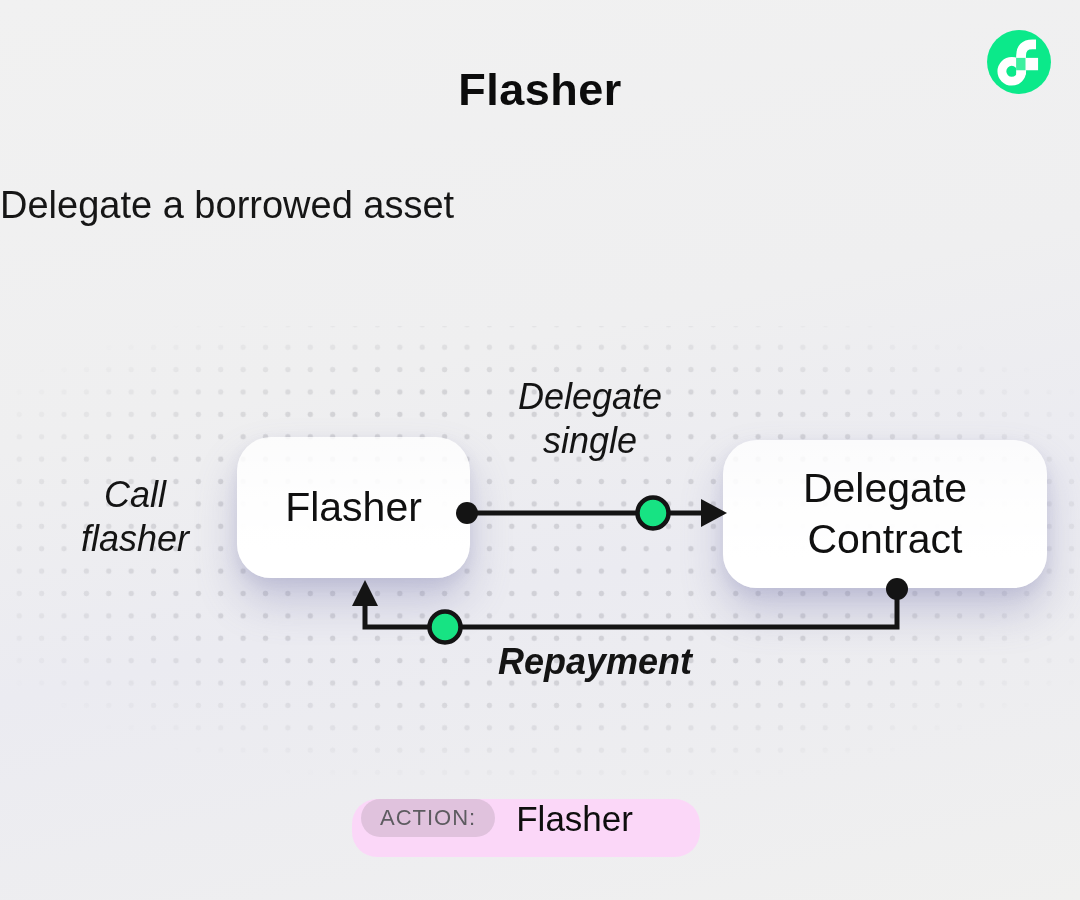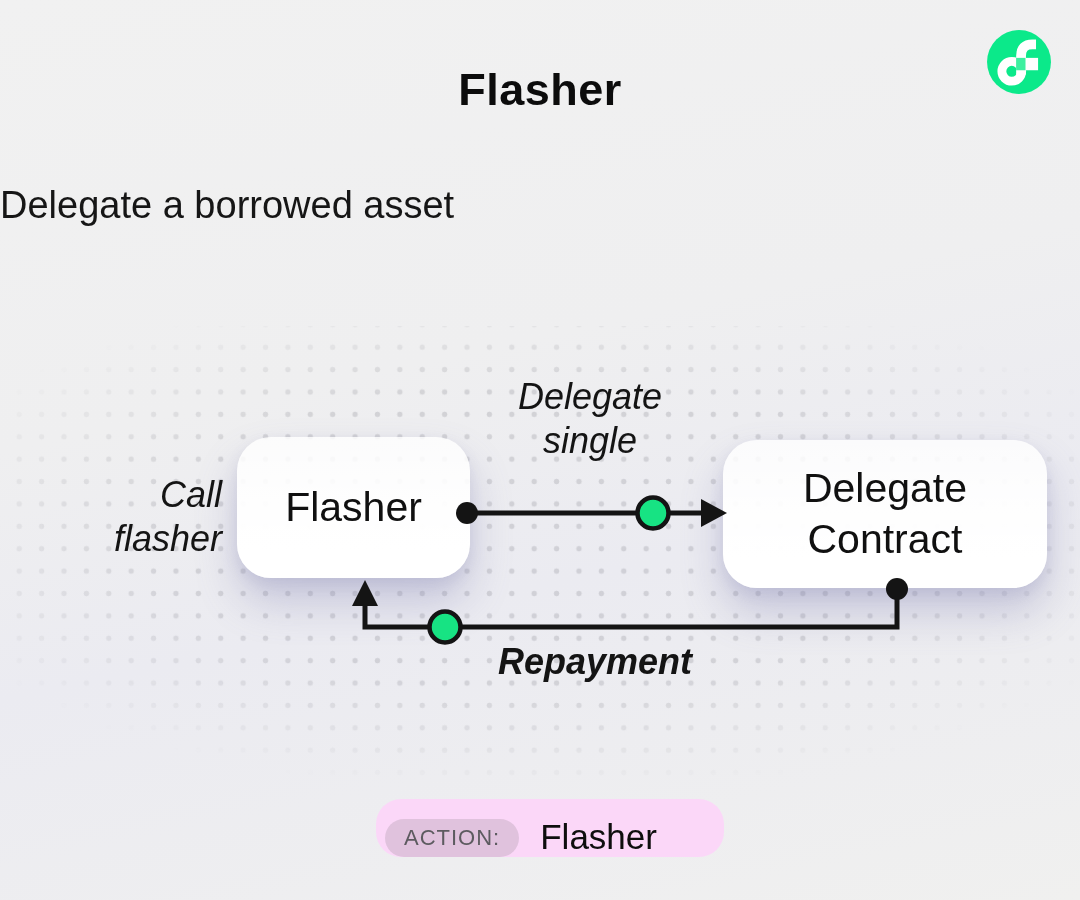--- a/index.html
+++ b/index.html
@@ -32,22 +32,22 @@
   }
   .node{
     background:linear-gradient(180deg,rgba(255,255,255,0.80) 0%,rgba(255,255,255,0.94) 45%,#ffffff 80%);
     border-radius:34px;
     box-shadow:0 24px 42px rgba(108,108,165,0.30),0 6px 14px rgba(108,108,165,0.12);
     display:flex;align-items:center;justify-content:center;text-align:center;
     font-size:41px;color:#101010;line-height:1.25;
   }
   .wires{left:0;top:0;width:1080px;height:900px;pointer-events:none;}
   .badge{
-    left:376px;top:799px;width:348px;height:58px;border-radius:25px;
-    background:#fbd7f8;display:flex;align-items:flex-end;padding:0;box-sizing:border-box;
+    left:352px;top:799px;width:348px;height:58px;border-radius:25px;
+    background:#fbd7f8;display:flex;align-items:flex-start;padding:0;box-sizing:border-box;
   }
   .badge .chip{
     margin-left:9px;height:38px;border-radius:19px;background:#e0c2dd;
     display:flex;align-items:center;padding:0 19px;
     font-size:22px;letter-spacing:1px;color:#5d5b60;
   }
   .badge .value{margin-left:21px;font-size:35px;color:#0e0e0e;}
 </style>
 </head>
 <body>
@@ -107,21 +107,21 @@
     <circle cx="897" cy="589" r="11" fill="#141414"></circle>
     <circle cx="445" cy="627" r="15.5" fill="#17E383" stroke="#141414" stroke-width="4.5"></circle>
   </g>
 </svg>
 
 <div class="abs edge-label" style="left:460px;top:375px;width:260px;">
   <div>Delegate</div>
   <div>single</div>
 </div>
 
-<div class="abs edge-label" style="left:32px;top:473px;width:190px;text-align:right;">
+<div class="abs edge-label" style="left:40px;top:473px;width:190px;">
   <div>Call</div>
   <div>flasher</div>
 </div>
 
 <div class="abs edge-label" style="left:460px;top:640px;width:270px;font-weight:bold;">Repayment</div>
 
 <div class="abs badge">
   <div class="chip">ACTION:</div>
   <div class="value">Flasher</div>
 </div>

